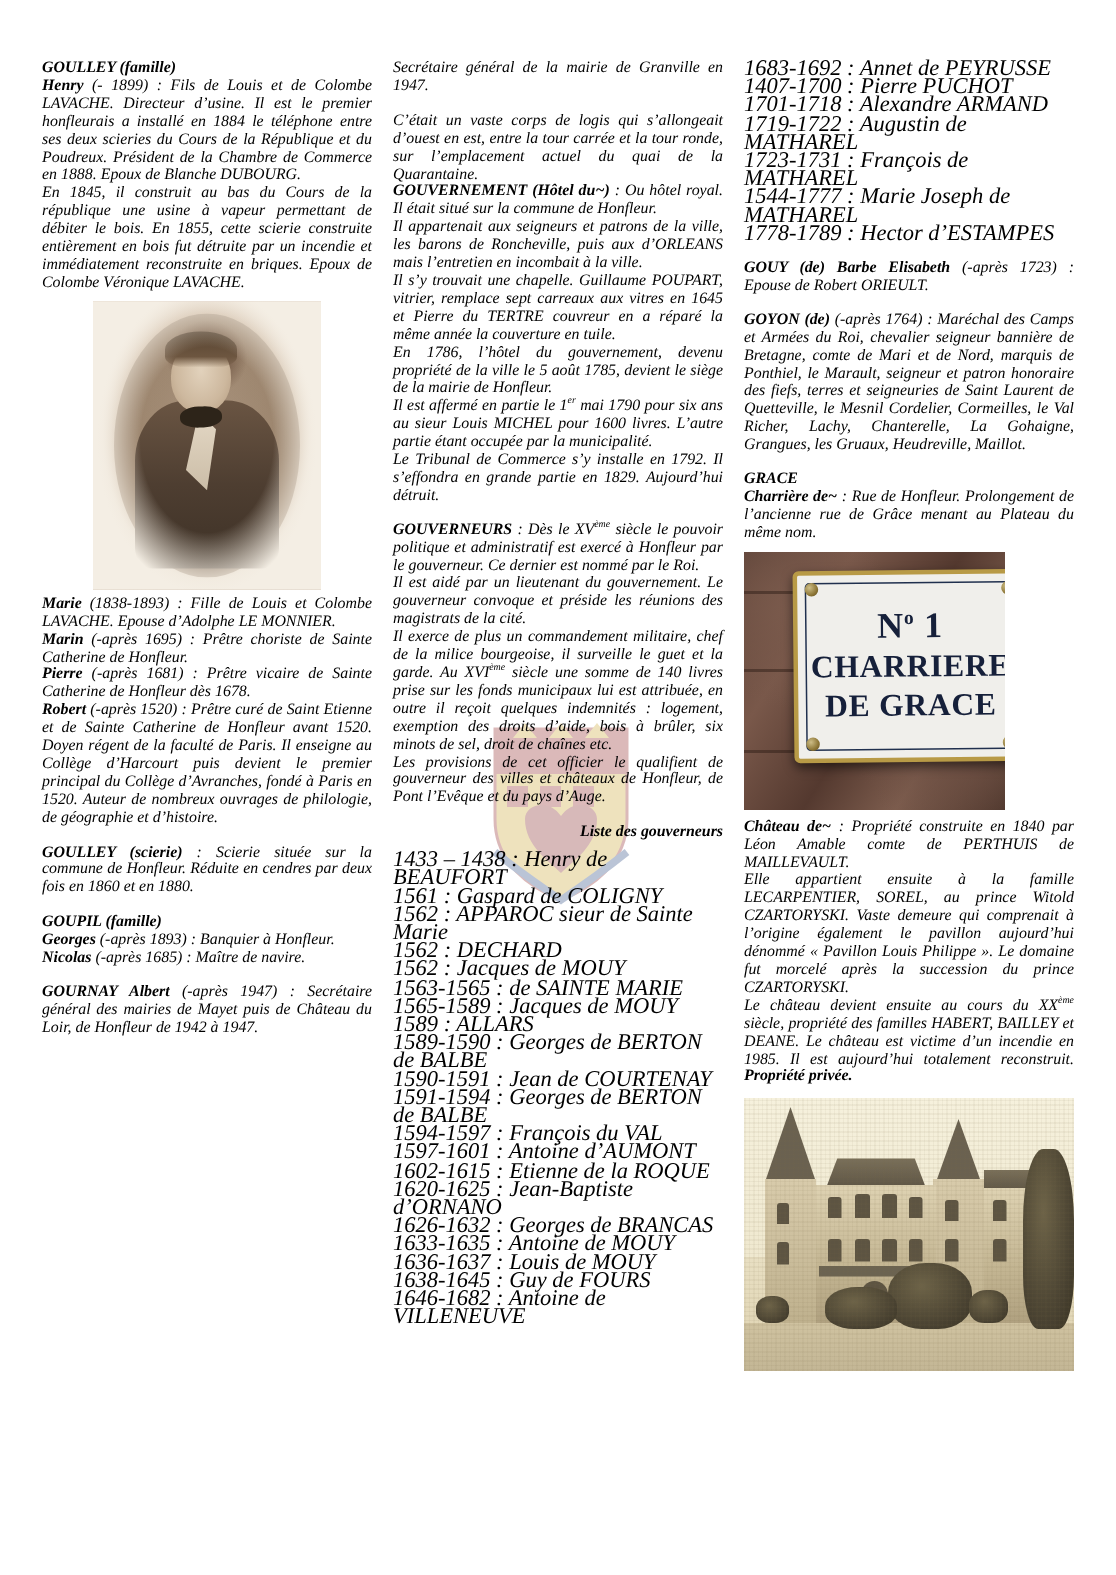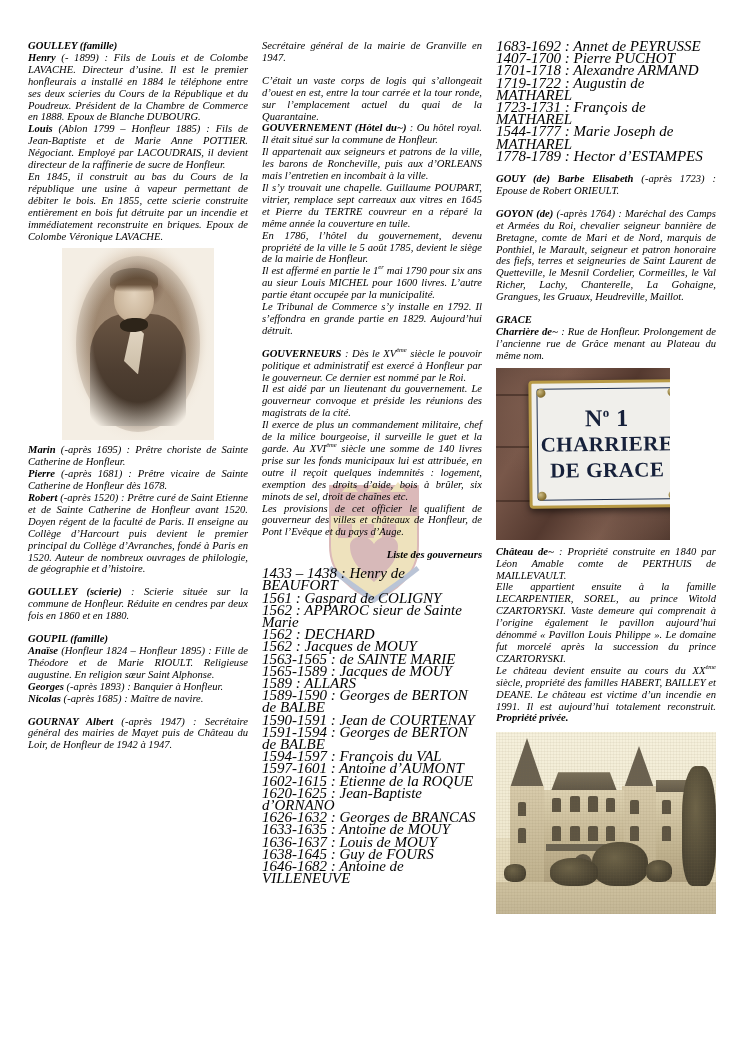--- a/index.html
+++ b/index.html
@@ -274,49 +274,48 @@
 </head>
 <body>
 
 <div class="page">
   <div class="columns">
 
     <div class="col">
       <div class="txtlayer">
         <p class="head">GOULLEY (famille)</p>
         <p class="entry"><span class="b">Henry</span><span> (- 1899)&nbsp;: Fils de Louis et de Colombe LAVACHE. Directeur d’usine. Il est le premier honfleurais a installé en 1884 le téléphone entre ses deux scieries du Cours de la République et du Poudreux. Président de la Chambre de Commerce en 1888. Epoux de Blanche DUBOURG.</span></p>
-        <p class="entry"><span class="b">Louis</span><span> (Ablon 1799 – Honfleur 1885)&nbsp;: Fils de Jean-Baptiste et de Marie Anne POTTIER. Négociant. Employé par LACOUDRAIS, il devient directeur de la raffinerie de sucre de Honfleur.</span></p>
         <p class="entry">En 1845, il construit au bas du Cours de la république une usine à vapeur permettant de débiter le bois. En 1855, cette scierie construite entièrement en bois fut détruite par un incendie et immédiatement reconstruite en briques. Epoux de Colombe Véronique LAVACHE.</p>
       </div>
 
       <div class="portrait-wrap">
         <div class="portrait">
           <div class="oval"></div>
           <div class="body"></div>
           <div class="shirt"></div>
           <div class="face"></div>
           <div class="hair"></div>
           <div class="tie"></div>
           <div class="vignette"></div>
         </div>
       </div>
 
       <div class="txtlayer">
+        <p class="entry"><span class="b">Marie</span><span> (1838-1893)&nbsp;: Fille de Louis et Colombe LAVACHE. Epouse d’Adolphe LE MONNIER.</span></p>
         <p class="entry"><span class="b">Marin</span><span> (-après 1695)&nbsp;: Prêtre choriste de Sainte Catherine de Honfleur.</span></p>
         <p class="entry"><span class="b">Pierre</span><span> (-après 1681)&nbsp;: Prêtre vicaire de Sainte Catherine de Honfleur dès 1678.</span></p>
         <p class="entry"><span class="b">Robert</span><span> (-après 1520)&nbsp;: Prêtre curé de Saint Etienne et de Sainte Catherine de Honfleur avant 1520. Doyen régent de la faculté de Paris. Il enseigne au Collège d’Harcourt puis devient le premier principal du Collège d’Avranches, fondé à Paris en 1520. Auteur de nombreux ouvrages de philologie, de géographie et d’histoire.</span></p>
 
         <div class="gap"></div>
 
         <p class="entry"><span class="b">GOULLEY (scierie)</span><span>&nbsp;: Scierie située sur la commune de Honfleur. Réduite en cendres par deux fois en 1860 et en 1880.</span></p>
 
         <div class="gap"></div>
 
         <p class="head">GOUPIL (famille)</p>
-        <p class="entry"><span class="b">Anaïse</span><span> (Honfleur 1824 – Honfleur 1895)&nbsp;: Fille de Théodore et de Marie RIOULT. Religieuse augustine. En religion sœur Saint Alphonse.</span></p>
         <p class="entry"><span class="b">Georges</span><span> (-après 1893)&nbsp;: Banquier à Honfleur.</span></p>
         <p class="entry"><span class="b">Nicolas</span><span> (-après 1685)&nbsp;: Maître de navire.</span></p>
 
         <div class="gap"></div>
 
         <p class="entry"><span class="b">GOURNAY Albert</span><span> (-après 1947)&nbsp;: Secrétaire général des mairies de Mayet puis de Château du Loir, de Honfleur de 1942 à 1947.</span></p>
       </div>
     </div>
 
     <div class="col">
@@ -421,21 +420,21 @@
             <div class="l1"><span>N</span><sup>o</sup>&nbsp;<span>1</span></div>
             <div class="l2">CHARRIERE</div>
             <div class="l3">DE GRACE</div>
           </div>
         </div>
       </div>
 
       <div class="txtlayer">
         <p class="entry"><span class="b">Château de~</span><span>&nbsp;: Propriété construite en 1840 par Léon Amable comte de PERTHUIS de MAILLEVAULT.</span></p>
         <p class="entry">Elle appartient ensuite à la famille LECARPENTIER, SOREL, au prince Witold CZARTORYSKI. Vaste demeure qui comprenait à l’origine également le pavillon aujourd’hui dénommé « Pavillon Louis Philippe ». Le domaine fut morcelé après la succession du prince CZARTORYSKI.</p>
-        <p class="entry"><span>Le château devient ensuite au cours du XX</span><sup>ème</sup><span> siècle, propriété des familles HABERT, BAILLEY et DEANE. Le château est victime d’un incendie en 1991. Il est aujourd’hui totalement reconstruit. </span><span class="b">Propriété privée.</span></p>
+        <p class="entry"><span>Le château devient ensuite au cours du XX</span><sup>ème</sup><span> siècle, propriété des familles HABERT, BAILLEY et DEANE. Le château est victime d’un incendie en 1985. Il est aujourd’hui totalement reconstruit. </span><span class="b">Propriété privée.</span></p>
       </div>
 
       <div class="chateauphoto">
         <div class="sky"></div>
         <div class="ground"></div>
 
         <div class="cspire" style="left:14px; top:6px;"></div>
         <div class="ctow" style="left:14px; top:54px; width:34px; height:96px;"></div>
 
         <div class="cspire" style="left:128px; top:14px; border-left-width:15px; border-right-width:15px; border-bottom-width:42px;"></div>

